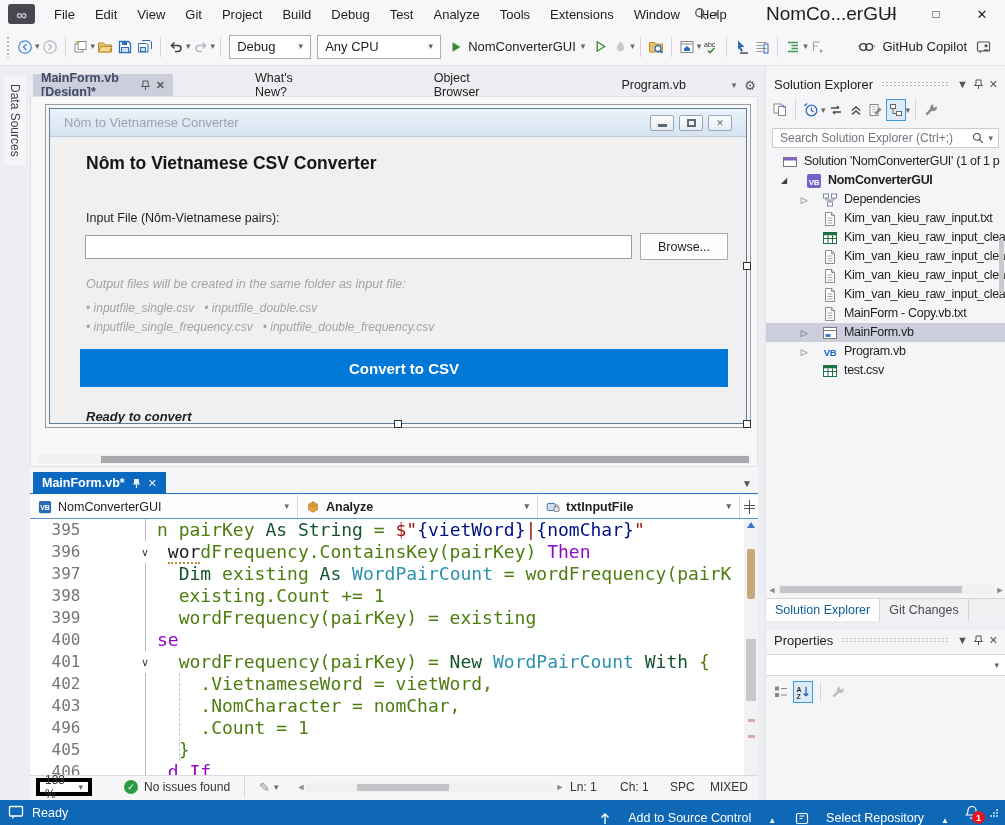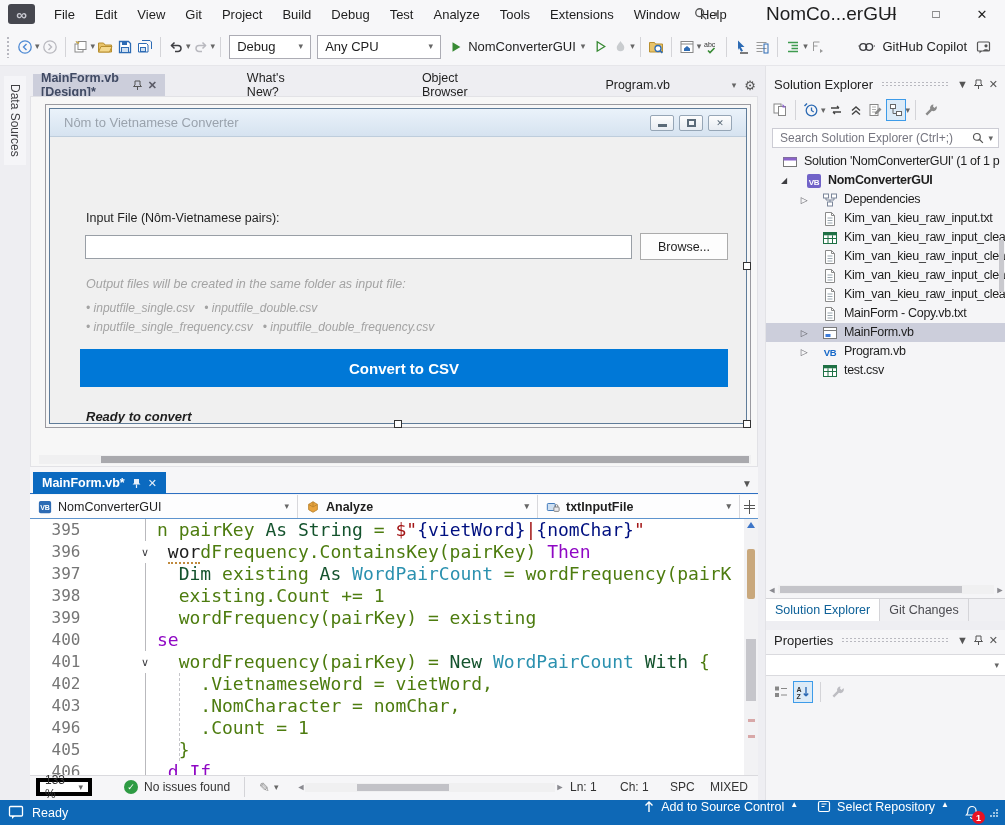--- a/index.html
+++ b/index.html
@@ -33,21 +33,21 @@
   .runbtn{display:flex;align-items:center;gap:5px;font-size:13px;padding:0 5px;height:24px;}
   .copilot{margin-left:auto;display:flex;align-items:center;gap:6px;font-size:13px;padding-right:6px;}
 
   
   #left-rail{left:0;top:66px;width:30px;height:734px;background:#EEEEF2;}
   .rail-tab{margin-top:10px;margin-left:4px;width:22px;padding:8px 0;background:#F5F5F8;
             writing-mode:vertical-rl;font-size:12px;color:#3E3E42;display:flex;align-items:center;justify-content:center;}
 
   
   #doc-area{left:30px;top:66px;width:728px;height:734px;background:#EEEEF2;}
-  #doc-tabs{position:absolute;left:3px;top:8px;right:46px;height:22px;display:flex;align-items:flex-start;gap:40px;}
+  #doc-tabs{position:absolute;left:3px;top:8px;right:30px;height:22px;display:flex;align-items:flex-start;gap:40px;}
   .dtab{height:22px;display:flex;align-items:center;font-size:12.5px;padding:0 42px;color:#1E1E1E;}
   .dtab.active{background:#CCCEDB;color:#404A63;font-weight:bold;padding:0 8px;gap:6px;}
   .dtab .ticon{font-size:11px;color:#5A5A66;}
   #doc-tab-right{position:absolute;right:2px;top:8px;height:22px;display:flex;align-items:center;gap:8px;
                  color:#555;font-size:13px;}
 
   
   #designer{position:absolute;left:0;top:30px;width:728px;height:371px;background:#F7F7F7;border:1px solid #E2E2E6;}
   #vbform{position:absolute;left:18px;top:11px;width:698px;height:316px;background:#F0F0F0;
           border:1px solid #5F7C99;box-shadow:0 0 0 3px #F7F7F7,0 0 0 4px #9A9AA0;overflow:hidden;}
@@ -145,21 +145,21 @@
   #props-gap{position:absolute;left:0;top:555px;width:240px;height:9px;background:#EEEEF2;}
   #props-combo{position:absolute;left:0;top:588px;width:240px;height:22px;background:#fff;border-top:1px solid #DADADE;
                border-bottom:1px solid #DADADE;display:flex;align-items:center;padding:0 7px;}
   #props-toolbar{position:absolute;left:0;top:612px;width:240px;height:28px;display:flex;align-items:center;padding:0 5px;gap:2px;}
 
   
   #statusbar{left:0;top:800px;width:1005px;height:25px;background:#0E68B6;color:#fff;display:flex;align-items:center;
              font-size:12.5px;}
   .sb-left{display:flex;align-items:center;gap:8px;padding-left:8px;}
   .sb-right{margin-left:auto;display:flex;align-items:center;gap:7px;padding-right:6px;}
-  .sb-item{display:flex;align-items:flex-start;gap:6px;padding:0 6px;height:25px;}
+  .sb-item{display:flex;align-items:flex-end;gap:17px;padding:0 6px;height:25px;}
   .sb-caret{font-size:8px;}
   .bell-wrap{position:relative;width:20px;height:25px;display:flex;align-items:center;justify-content:center;}
   .badge{position:absolute;right:-3px;bottom:1px;width:13px;height:13px;border-radius:50%;background:#E81123;color:#fff;
          font-size:9px;font-weight:bold;display:flex;align-items:center;justify-content:center;}
 </style>
 </head>
 <body>
 
 <div class="screen">
 
@@ -390,20 +390,21 @@
           <div class="form-winbtns">
             <div class="fwb">
                 <div class="minbar"></div>
               </div>
             <div class="fwb">
                 <div class="maxbox"></div>
               </div>
             <div class="fwb">✕</div>
           </div>
         </div>
+        <div class="form-heading">Nôm to Vietnamese CSV Converter</div>
         <div class="form-label">Input File (Nôm-Vietnamese pairs):</div>
         <input class="form-input" readonly="" value="" style="">
         <div class="browse-btn">Browse...</div>
         <div class="form-note">Output files will be created in the same folder as input file:</div>
         <div class="form-b1 pre">• inputfile_single.csv   • inputfile_double.csv</div>
         <div class="form-b2 pre">• inputfile_single_frequency.csv   • inputfile_double_frequency.csv</div>
         <div class="convert-btn">Convert to CSV</div>
         <div class="form-status">Ready to convert</div>
       </div>
       <div class="handle" style="left:712px;top:165px;"></div>

